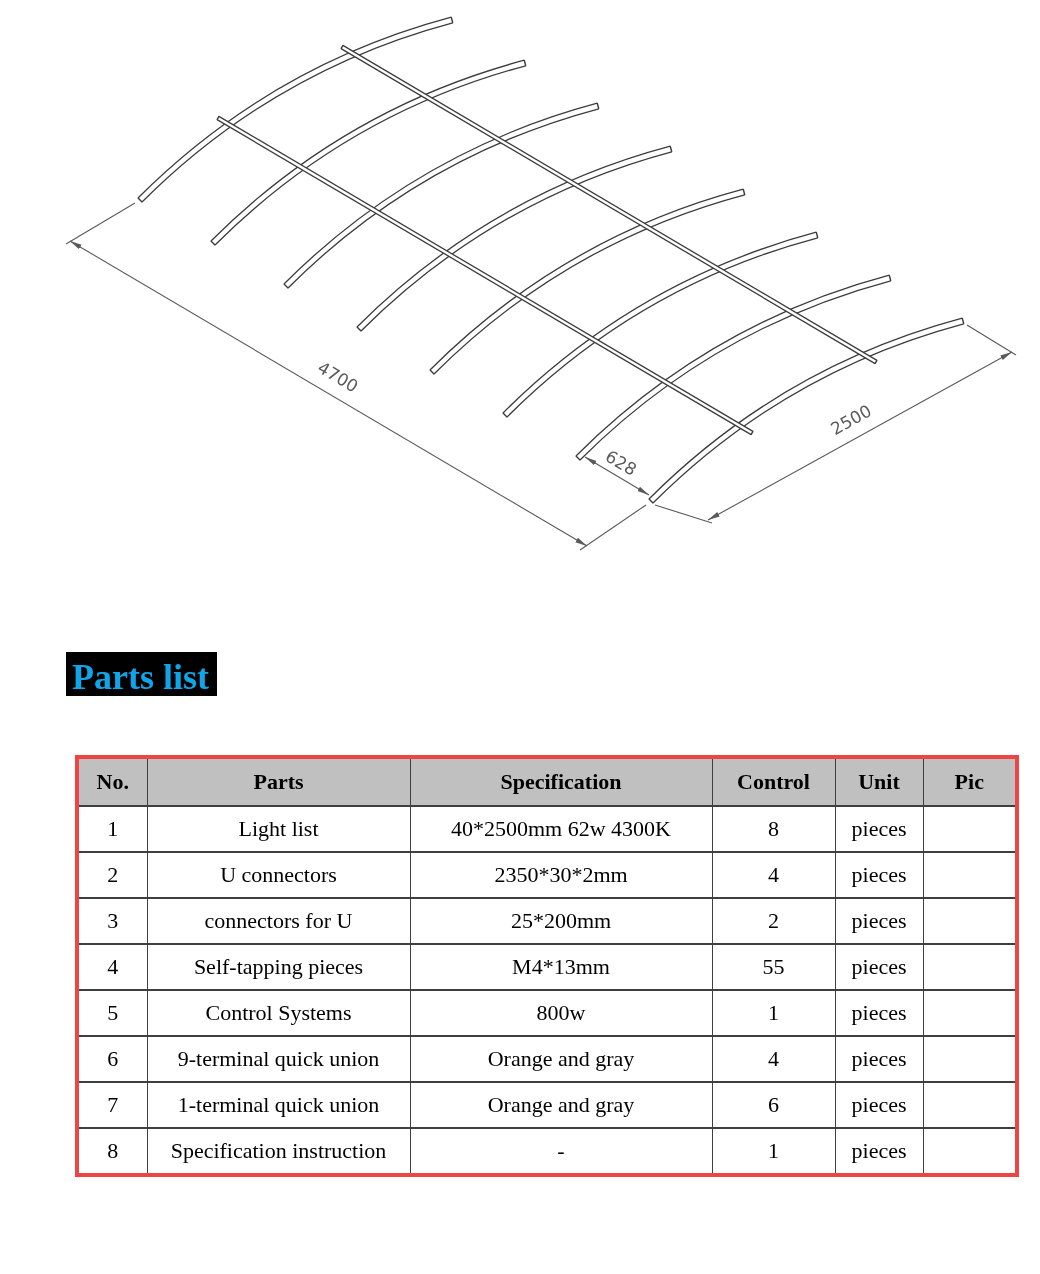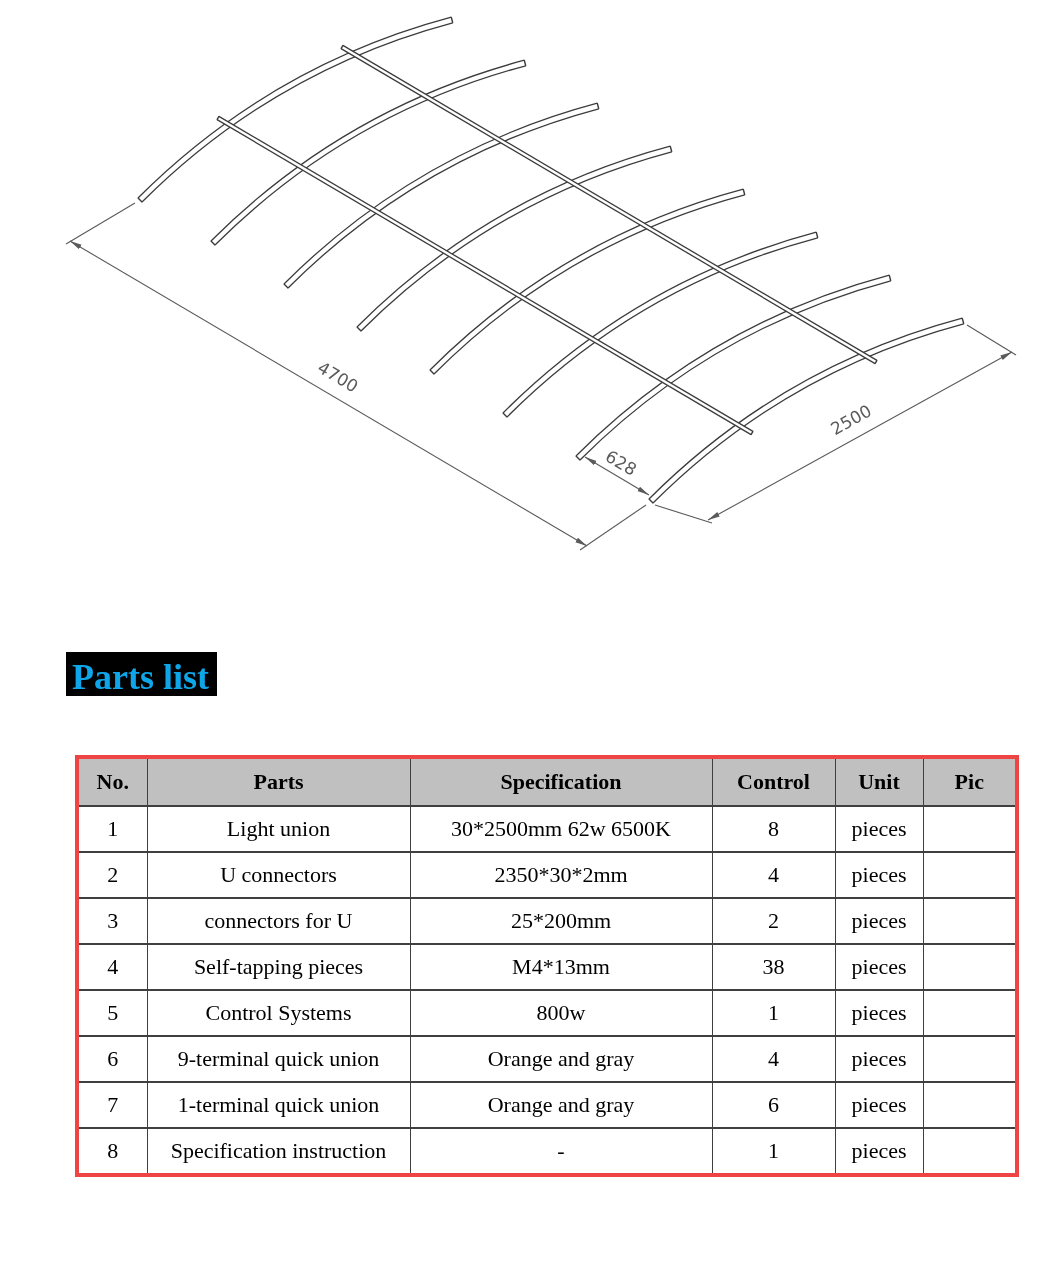--- a/index.html
+++ b/index.html
@@ -100,22 +100,22 @@
         <th>Parts</th>
         <th>Specification</th>
         <th>Control</th>
         <th>Unit</th>
         <th>Pic</th>
       </tr>
     </thead>
     <tbody>
         <tr>
           <td>1</td>
-          <td>Light union</td>
-          <td>30*2500mm 62w 6500K</td>
+          <td>Light list</td>
+          <td>40*2500mm 62w 4300K</td>
           <td>8</td>
           <td>pieces</td>
           <td></td>
         </tr>
         <tr>
           <td>2</td>
           <td>U connectors</td>
           <td>2350*30*2mm</td>
           <td>4</td>
           <td>pieces</td>
@@ -126,21 +126,21 @@
           <td>connectors for U</td>
           <td>25*200mm</td>
           <td>2</td>
           <td>pieces</td>
           <td></td>
         </tr>
         <tr>
           <td>4</td>
           <td>Self-tapping pieces</td>
           <td>M4*13mm</td>
-          <td>38</td>
+          <td>55</td>
           <td>pieces</td>
           <td></td>
         </tr>
         <tr>
           <td>5</td>
           <td>Control Systems</td>
           <td>800w</td>
           <td>1</td>
           <td>pieces</td>
           <td></td>

